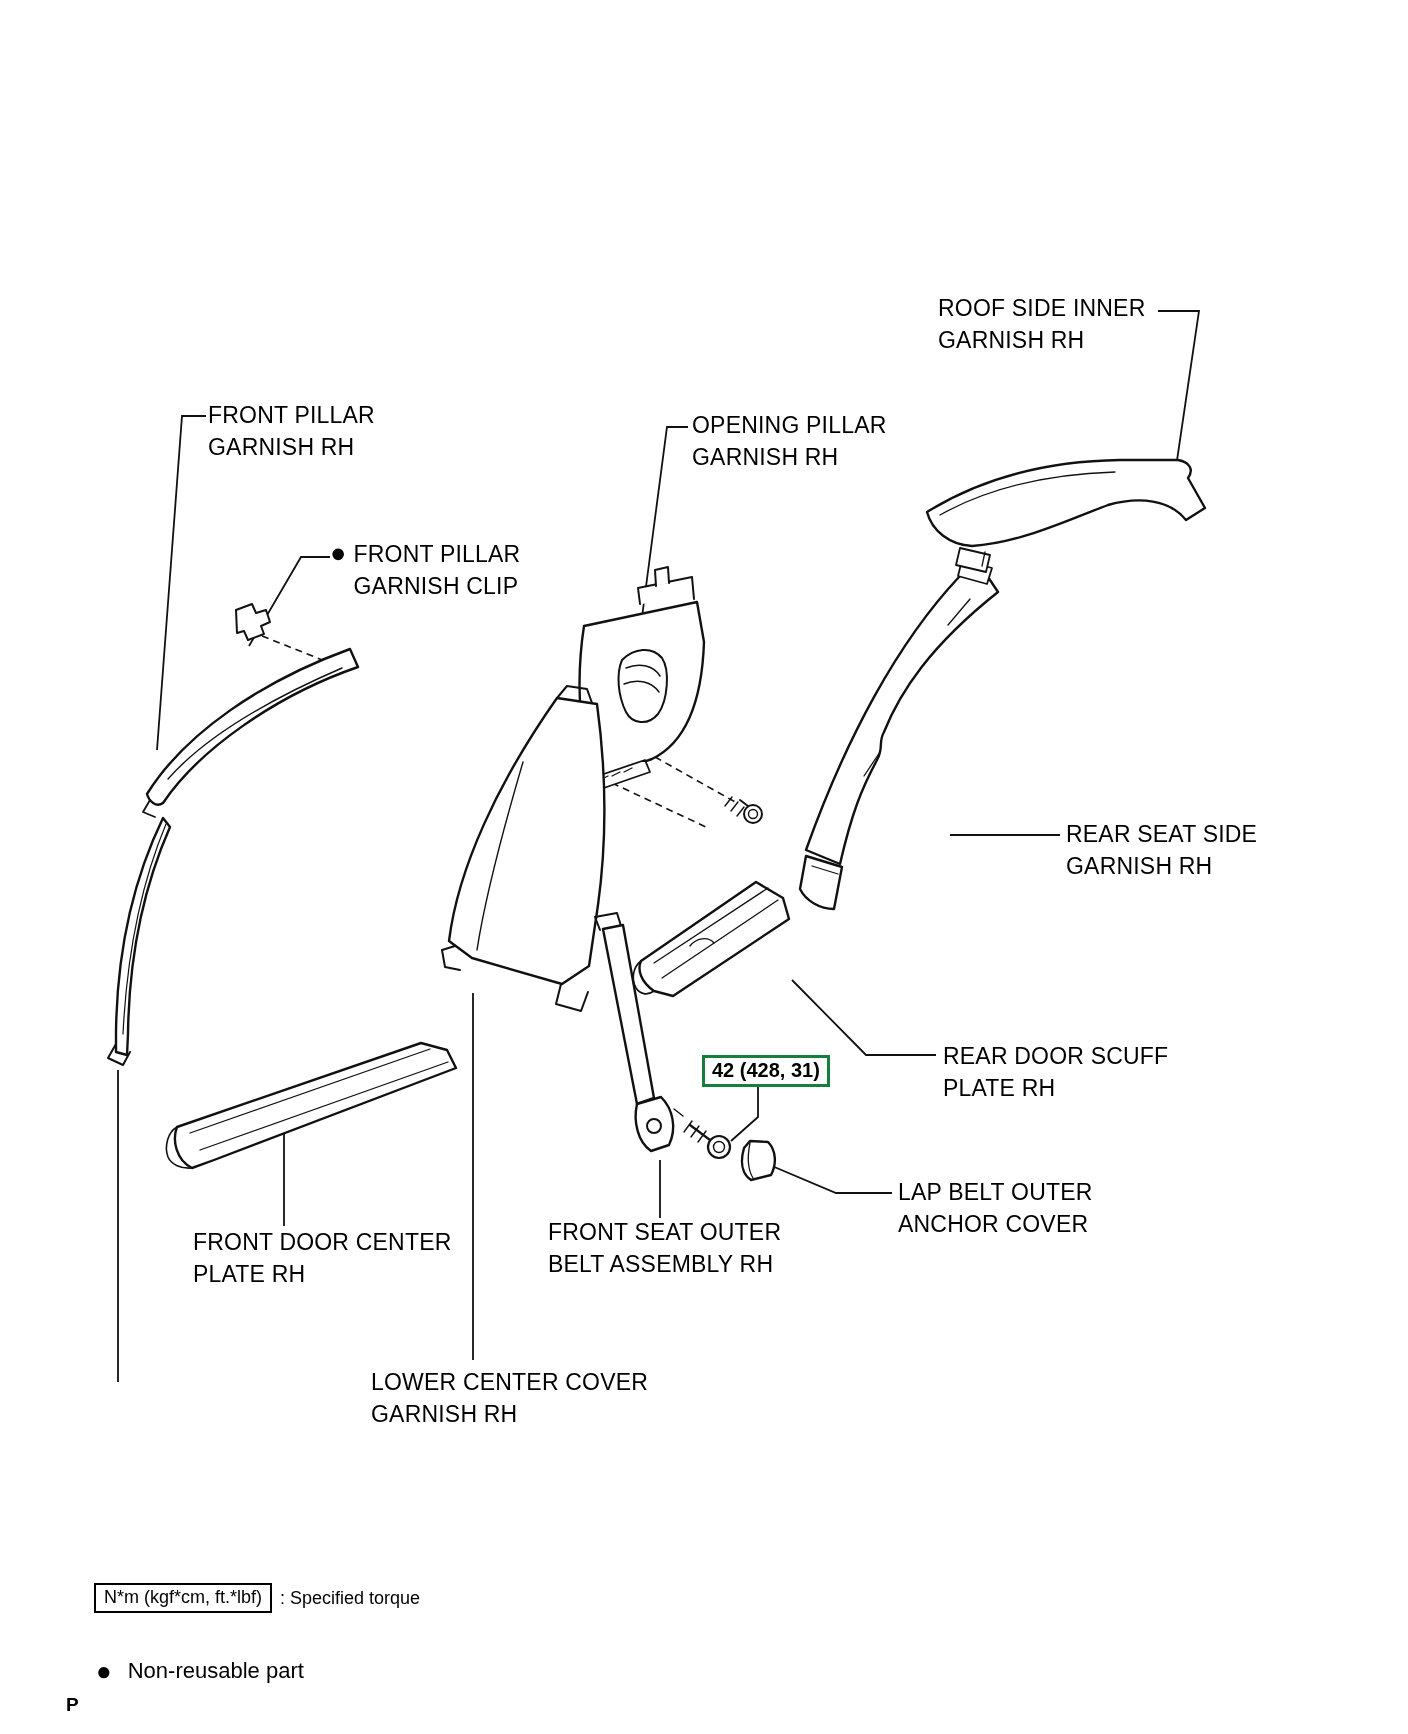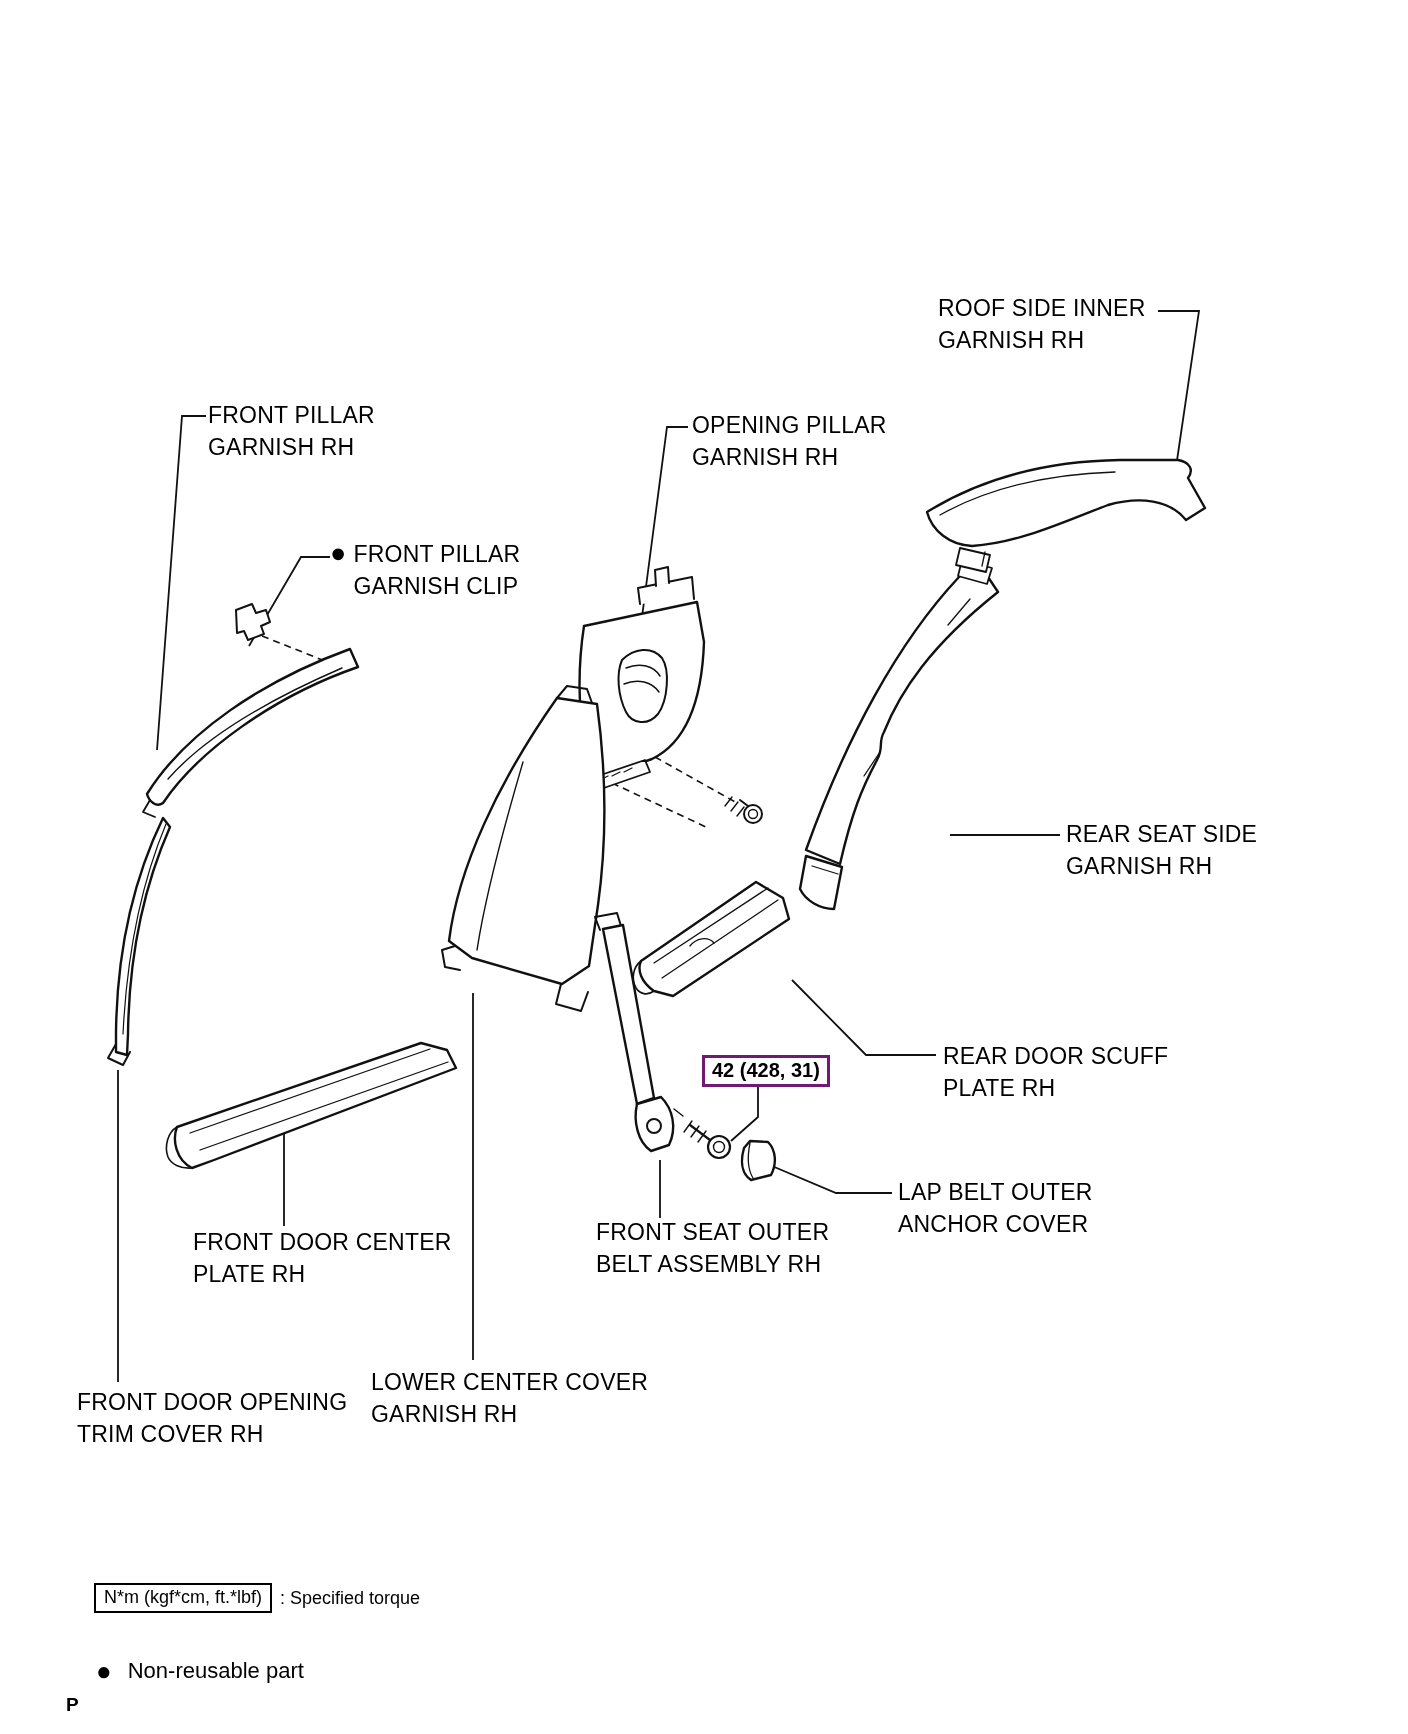--- a/index.html
+++ b/index.html
@@ -2,21 +2,21 @@
 <html><head>
 <meta charset="utf-8">
 <style>
   html,body{margin:0;padding:0;background:#fff;}
   body{width:1408px;height:1734px;font-family:"Liberation Sans",sans-serif;color:#000;}
   .stage{position:relative;width:1408px;height:1734px;background:#fff;overflow:hidden;border-radius:32px;}
   .stage svg{position:absolute;left:0;top:0;}
   .label{position:absolute;font-size:23px;line-height:32px;white-space:nowrap;letter-spacing:.2px;}
   .label-with-bullet{display:flex;align-items:flex-start;gap:7px;}
   .bullet-icon{font-size:27px;line-height:30px;}
-  .torque-callout{position:absolute;border:3px solid #701a75;background:#fff;font-size:20px;font-weight:bold;padding:1px 7px 2px 7px;white-space:nowrap;}
+  .torque-callout{position:absolute;border:3px solid #15803d;background:#fff;font-size:20px;font-weight:bold;padding:1px 7px 2px 7px;white-space:nowrap;}
   .legend-torque{position:absolute;display:flex;align-items:center;gap:8px;font-size:18px;}
   .legend-torque .nm-box{border:2px solid #000;padding:2px 8px 3px 8px;white-space:nowrap;}
   .legend-reusable{position:absolute;display:flex;align-items:center;gap:16px;font-size:22px;}
   .legend-reusable .bullet-icon{font-size:26px;}
   .page-marker{position:absolute;font-size:19px;font-weight:bold;}
 </style>
 </head>
 <body>
 
 <div class="stage">
@@ -172,39 +172,35 @@
     <div>PLATE RH</div>
   </div>
 
   <div class="torque-callout" style="left:702px;top:1055px">42 (428, 31)</div>
 
   <div class="label" style="left:898px;top:1176px">
     <div>LAP BELT OUTER</div>
     <div>ANCHOR COVER</div>
   </div>
 
-  <div class="label" style="left:596px;top:1216px">
+  <div class="label" style="left:548px;top:1216px">
     <div>FRONT SEAT OUTER</div>
     <div>BELT ASSEMBLY RH</div>
   </div>
 
   <div class="label" style="left:193px;top:1226px">
     <div>FRONT DOOR CENTER</div>
     <div>PLATE RH</div>
   </div>
 
   <div class="label" style="left:371px;top:1366px">
     <div>LOWER CENTER COVER</div>
     <div>GARNISH RH</div>
   </div>
 
-  <div class="label" style="left:77px;top:1386px">
-    <div>FRONT DOOR OPENING</div>
-    <div>TRIM COVER RH</div>
-  </div>
 
   <div class="legend-torque" style="left:94px;top:1583px">
     <span class="nm-box">N*m (kgf*cm, ft.*lbf)</span>
     <span>: Specified torque</span>
   </div>
 
   <div class="legend-reusable" style="left:96px;top:1656px">
     <span class="bullet-icon">●</span>
     <span>Non-reusable part</span>
   </div>

